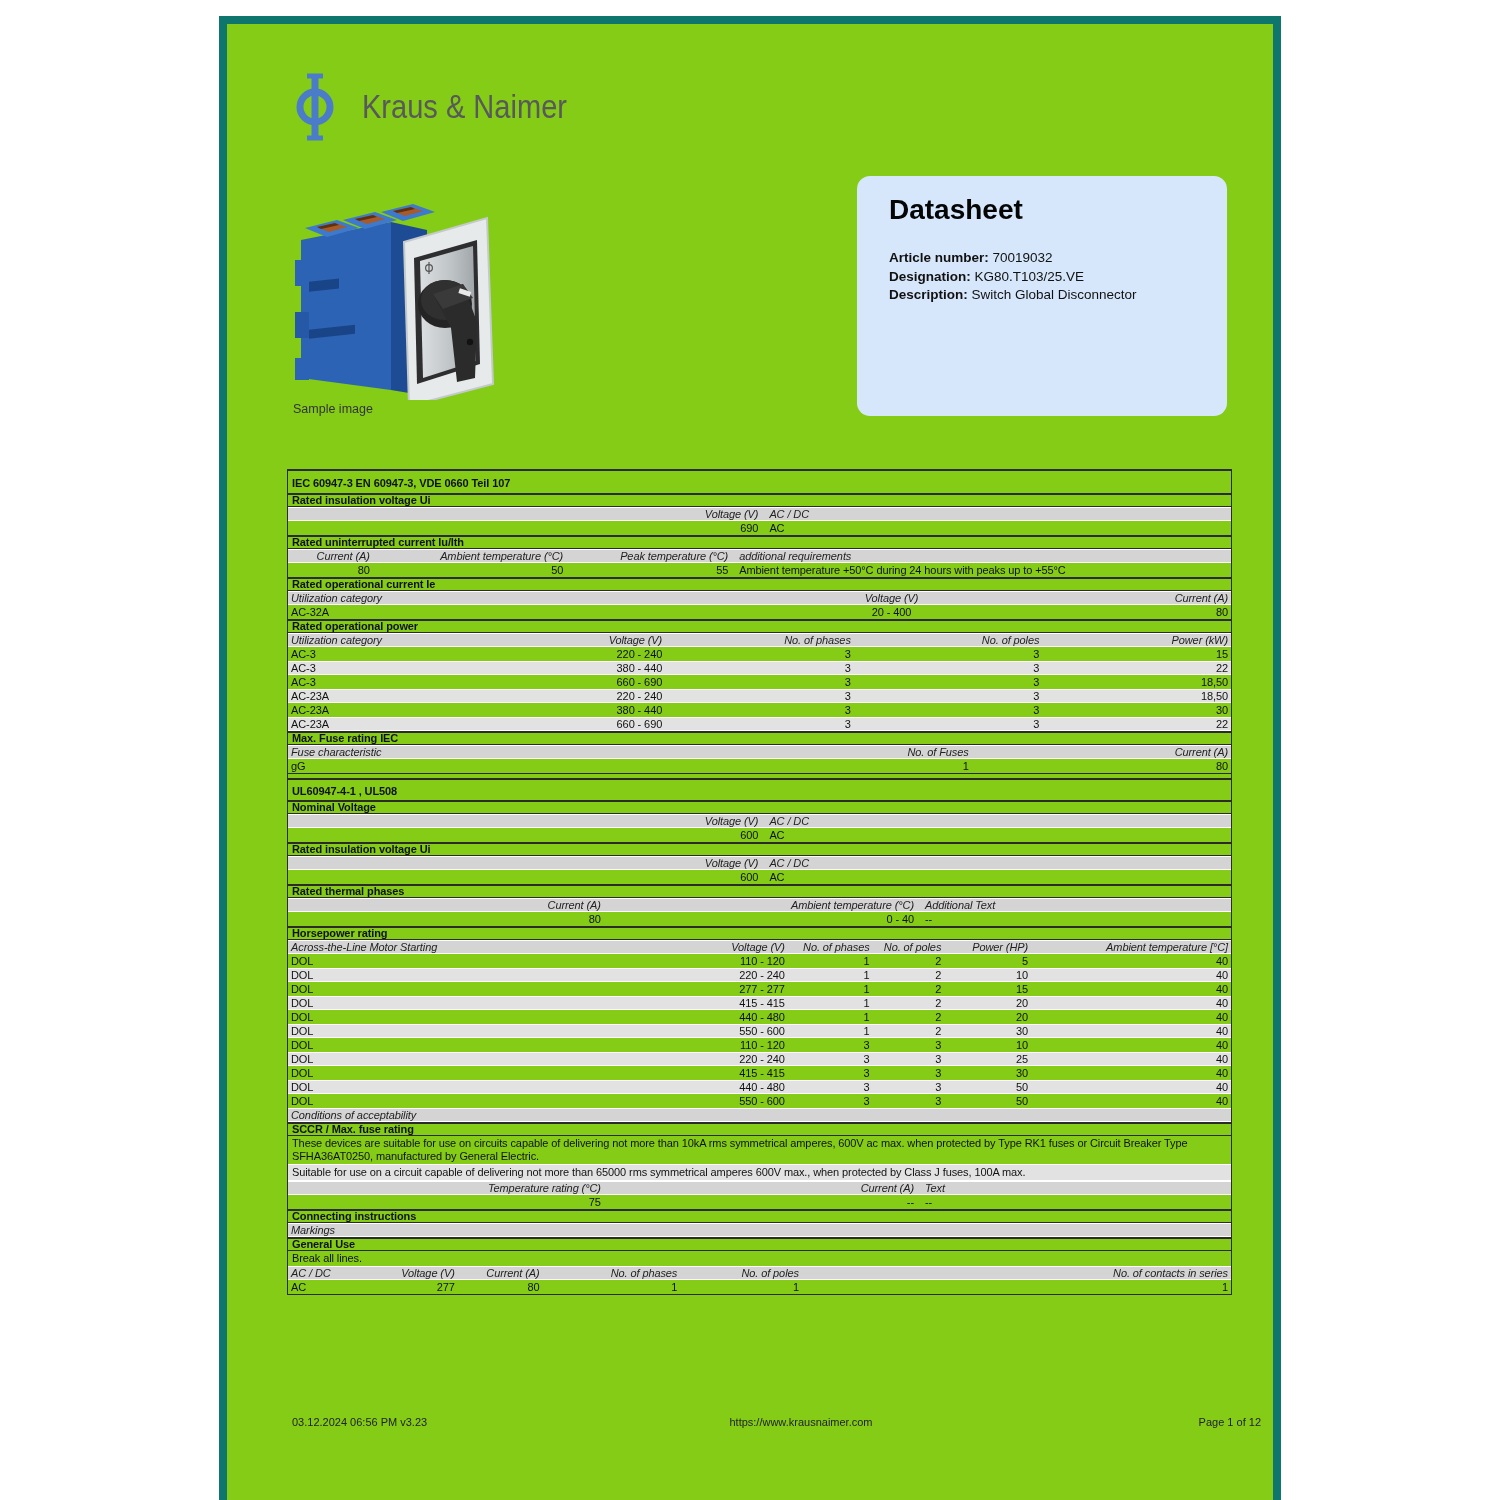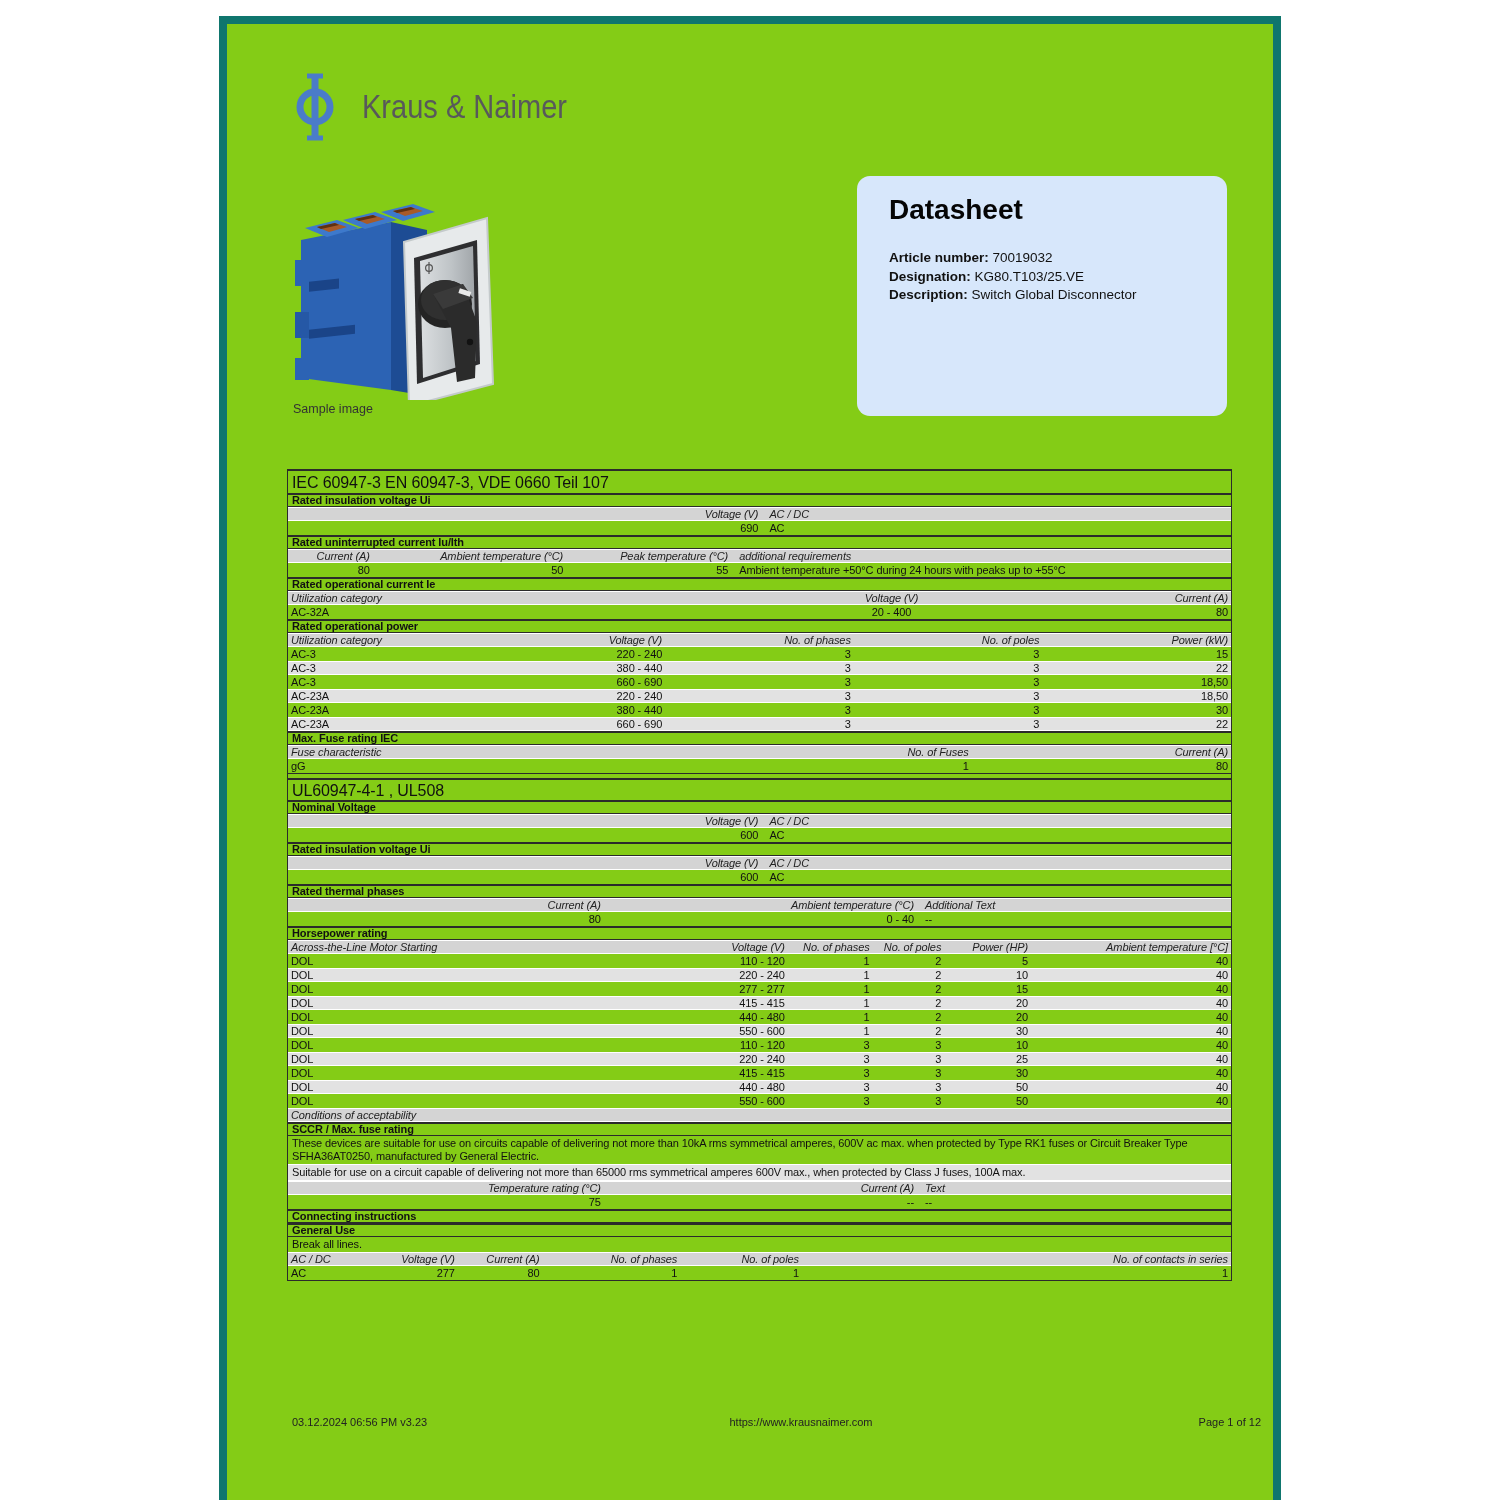--- a/index.html
+++ b/index.html
@@ -30,21 +30,21 @@
   .panel .ptitle{position:absolute;left:32px;top:18px;font-size:28px;font-weight:bold;color:#050505;}
   .panel .fields{position:absolute;left:32px;top:73px;font-size:13.5px;line-height:18.5px;}
   .panel .fields b{font-weight:bold;}
   
   .spec-table{
     position:absolute;left:60px;top:445px;width:945px;box-sizing:border-box;
     border:1px solid #2b2b2b;border-top-width:2px;font-size:11px;color:#111;
     letter-spacing:-0.1px;
   }
   .trow{display:flex;align-items:center;box-sizing:border-box;min-height:14px;line-height:12px;}
-  .trow.title{font-weight:normal;font-size:16px;min-height:22px;padding:2px 4px 1px;border-top:2px solid #2b2b2b;}
+  .trow.title{font-weight:bold;font-size:11px;min-height:22px;padding:2px 4px 1px;border-top:2px solid #2b2b2b;}
   .trow.title:first-child{border-top:none;}
   .trow.head{font-weight:bold;min-height:14px;border-top:2px solid #2b2b2b;border-bottom:1px solid #2b2b2b;padding:0 4px;line-height:11px;}
   .trow.cols{background:var(--header-gray,#d4d4d4);font-style:italic;color:#222;min-height:14px;border-top:1px solid #fff;border-bottom:1px solid #fff;line-height:12px;}
   .trow.data{min-height:14px;}
   .trow.zebra{background:var(--zebra-gray,#e2e2e2);border-top:1px solid #fff;border-bottom:1px solid #fff;}
   .trow.text{display:block;padding:1px 4px;line-height:13px;min-height:14px;}
   .trow.gap{min-height:5px;border-top:1px solid #2b2b2b;}
   .tcell{box-sizing:border-box;padding:0 3px;white-space:nowrap;overflow:visible;}
   
   .footer{position:absolute;left:0;top:1392px;width:1054px;height:16px;font-size:11px;color:#222;}
@@ -359,20 +359,23 @@
         <span class="tcell" style="width: 33.5%; text-align: right;">Temperature rating (°C)</span>
         <span class="tcell" style="width: 33.2%; text-align: right;">Current (A)</span>
         <span class="tcell" style="width: 33.3%; text-align: left; padding-left: 8px;">Text</span>
       </div>
       <div class="trow data">
         <span class="tcell" style="width: 33.5%; text-align: right;">75</span>
         <span class="tcell" style="width: 33.2%; text-align: right;">--</span>
         <span class="tcell" style="width: 33.3%; text-align: left; padding-left: 8px;">--</span>
       </div>
       <div class="trow head">Connecting instructions</div>
+      <div class="trow cols">
+        <span class="tcell" style="width: 100%; text-align: left;">Markings</span>
+      </div>
       <div class="trow head">General Use</div>
       <div class="trow text">Break all lines.</div>
       <div class="trow cols">
         <span class="tcell" style="width: 10%; text-align: left;">AC / DC</span>
         <span class="tcell" style="width: 8%; text-align: right;">Voltage (V)</span>
         <span class="tcell" style="width: 9%; text-align: right;">Current (A)</span>
         <span class="tcell" style="width: 14.6%; text-align: right;">No. of phases</span>
         <span class="tcell" style="width: 12.9%; text-align: right;">No. of poles</span>
         <span class="tcell" style="width: 45.5%; text-align: right;">No. of contacts in series</span>
       </div>

